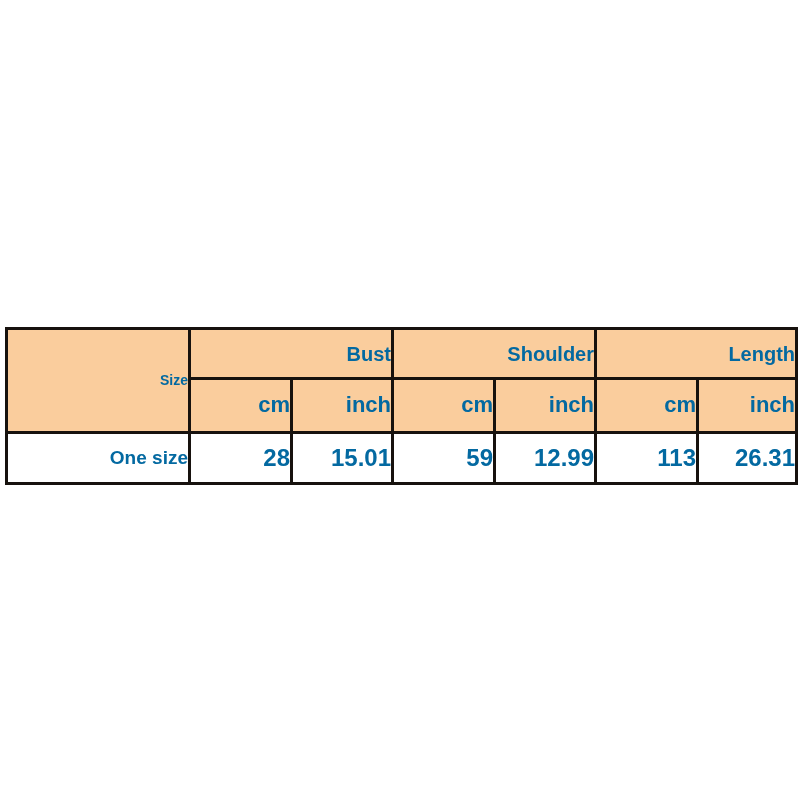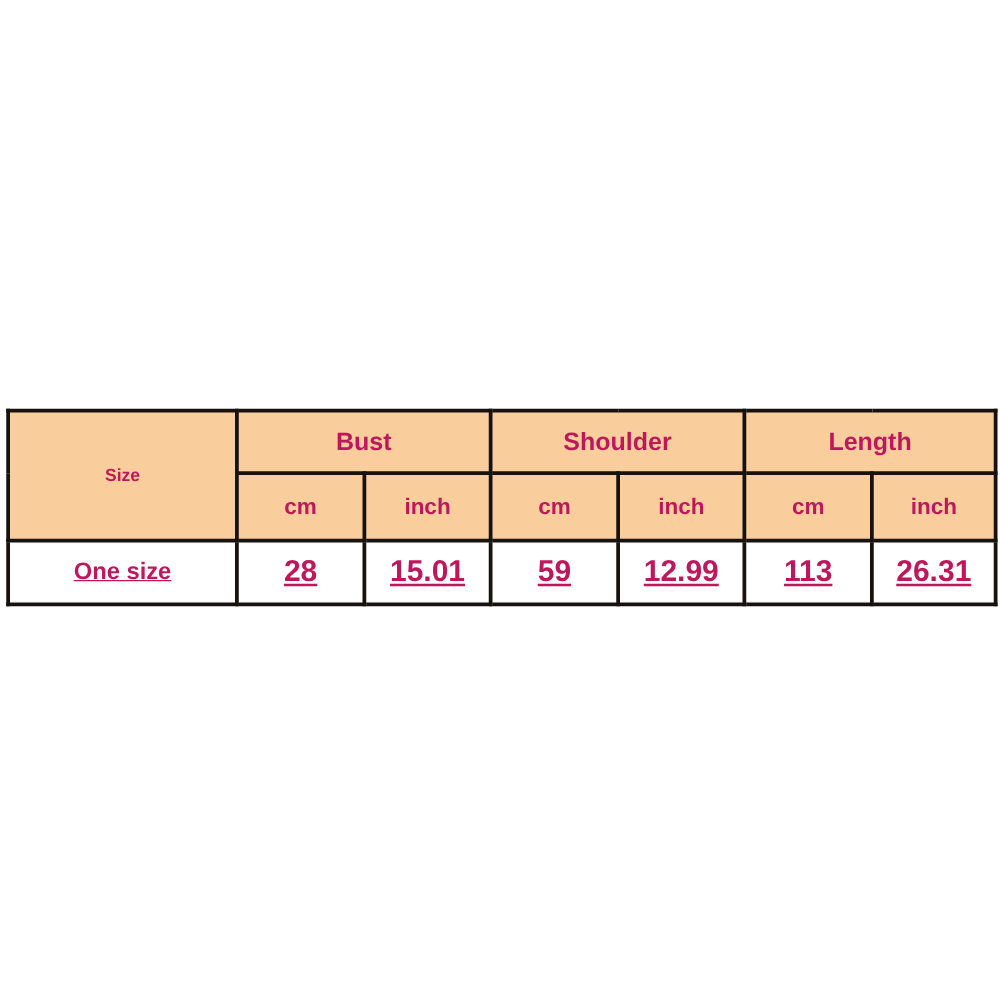--- a/index.html
+++ b/index.html
@@ -25,53 +25,52 @@
   table.size-chart {
     border-collapse: collapse;
     table-layout: fixed;
     width: 790px;
     background: #ffffff;
   }
 
   table.size-chart th,
   table.size-chart td {
     border: 3px solid #17120e;
-    text-align: center;
+    text-align: right;
     vertical-align: middle;
     font-weight: bold;
-    color: #be185d;
+    color: #0369a1;
     padding: 0;
     line-height: 1.1;
   }
 
   
   .hdr {
     background: #facd9d;
   }
 
   .hdr-size {
     font-size: 14px;
     height: 98px;
   }
 
   .hdr-group {
     font-size: 20px;
     height: 47px;
   }
 
   .hdr-unit {
-    font-size: 18px;
+    font-size: 22px;
     height: 51px;
   }
 
   
   .data-row td {
     background: #ffffff;
     height: 48px;
-    text-decoration: underline;
   }
 
   .cell-size {
     font-size: 19px;
   }
 
   .cell-val {
     font-size: 24px;
   }
 

